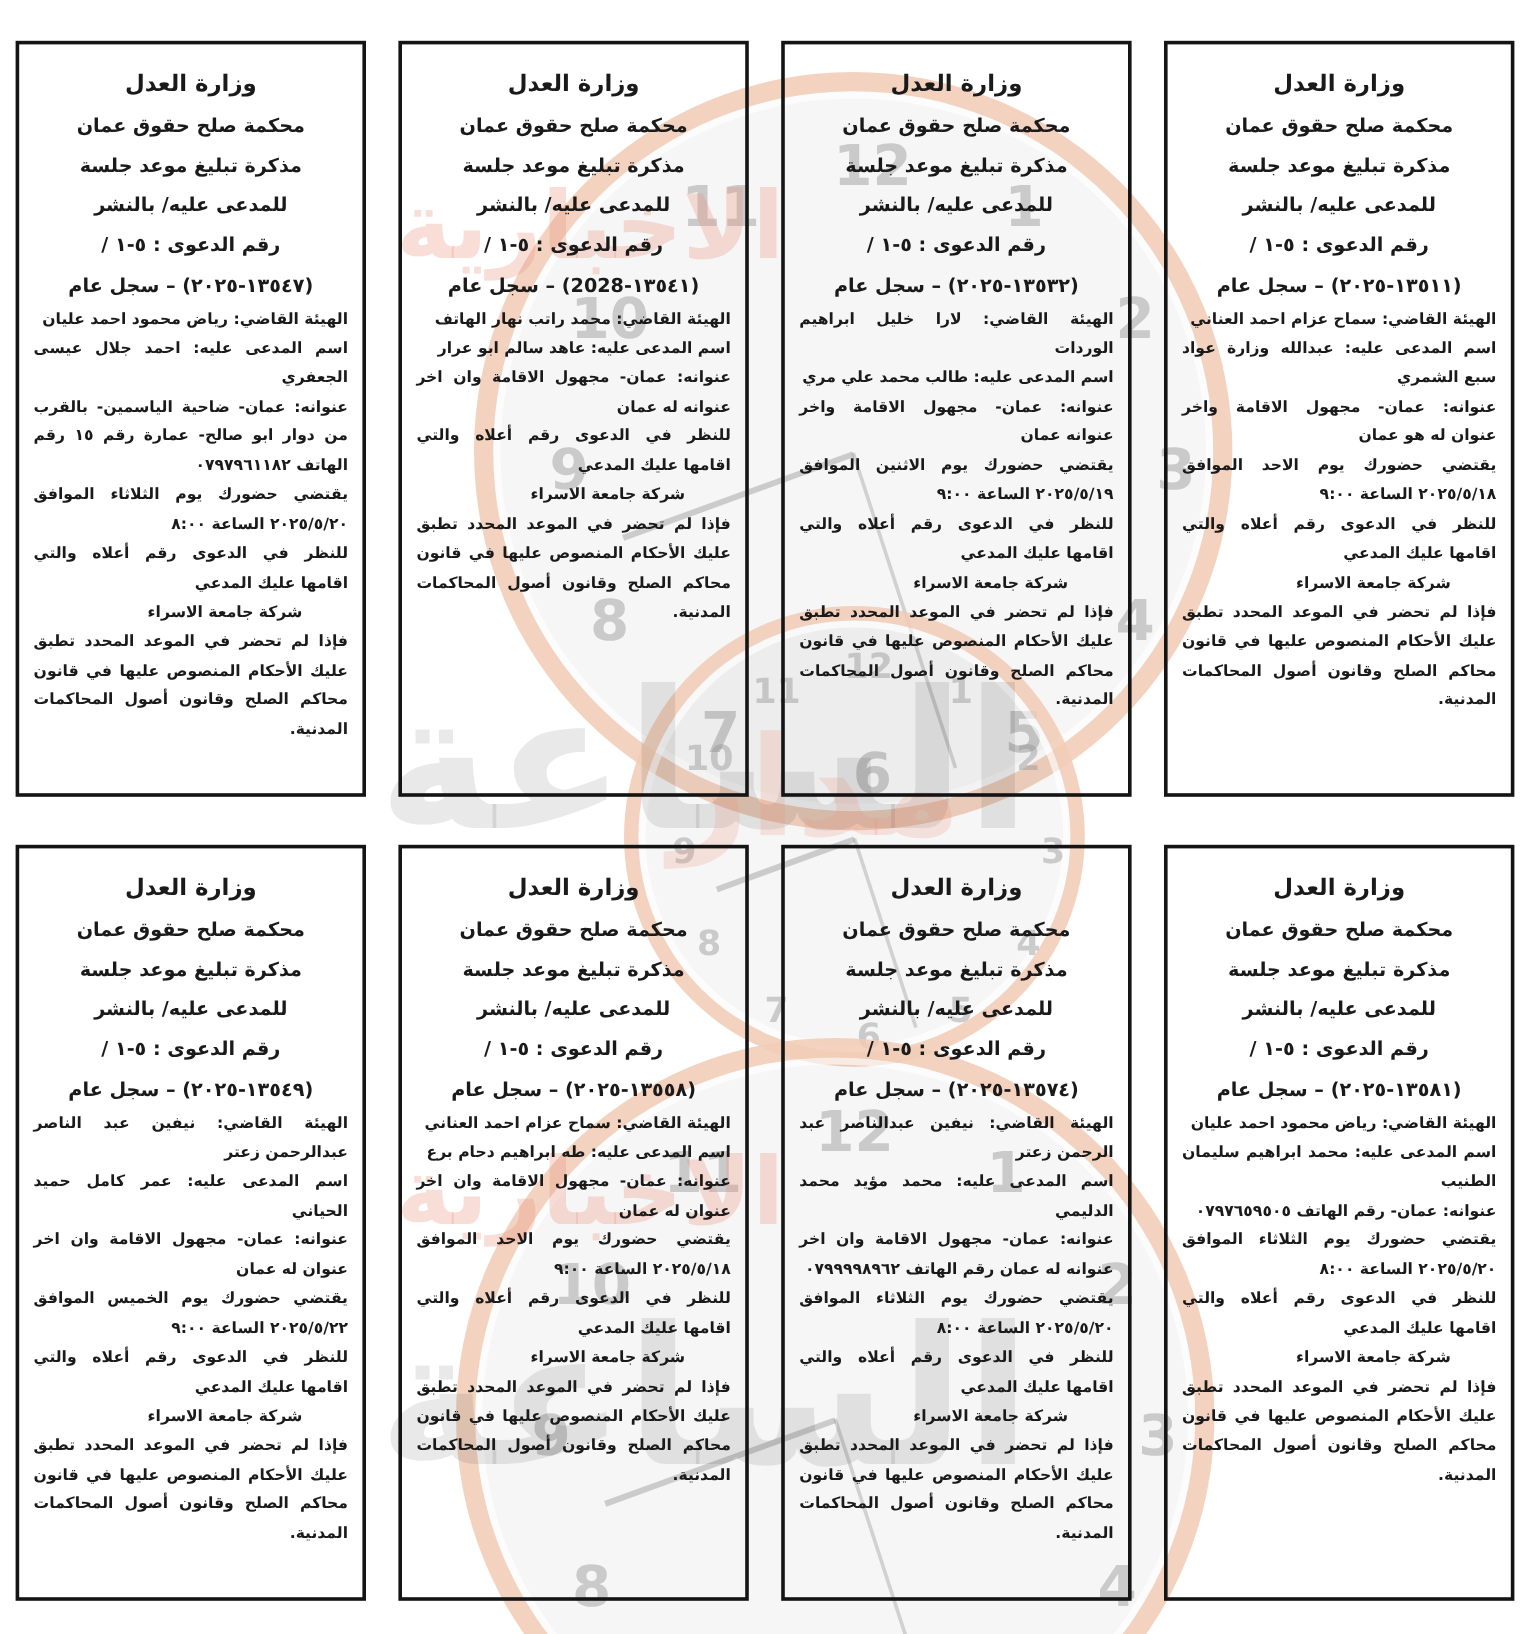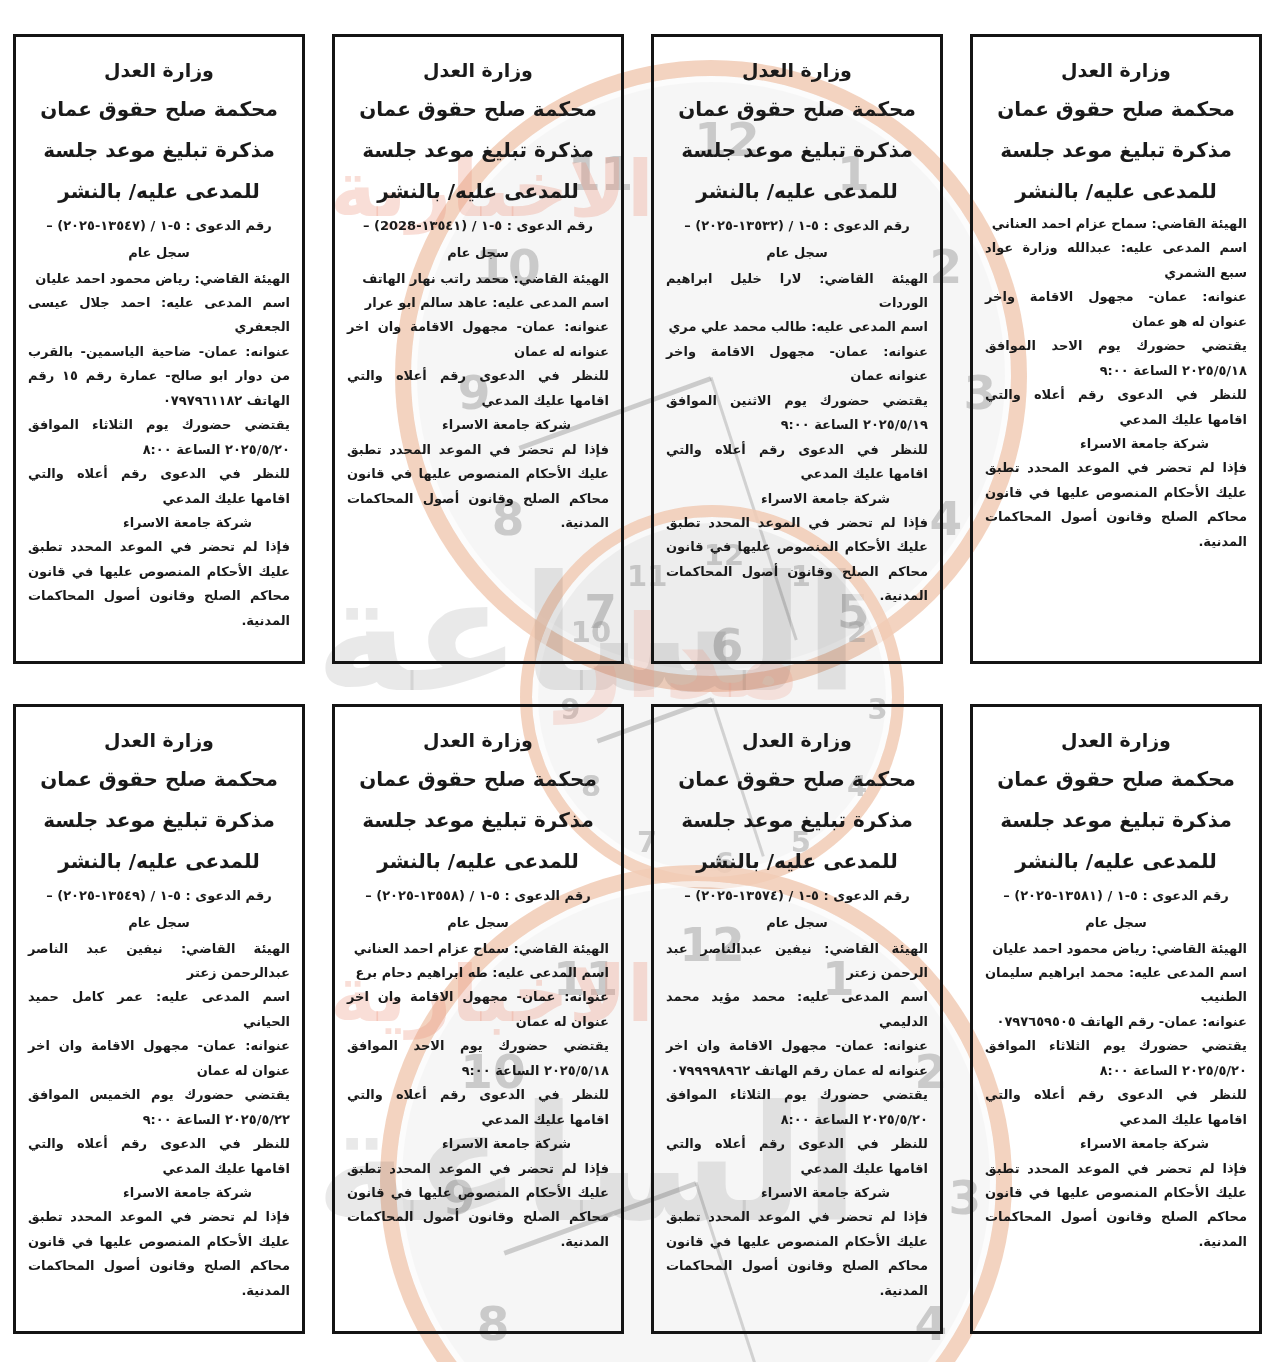--- a/index.html
+++ b/index.html
@@ -57,22 +57,22 @@
     border:3px solid #141414;
     height:630px;
     padding:14px 12px;
     background:transparent;
     overflow:hidden;
   }
   .notice h2,.notice h3{
     margin:0;text-align:center;font-weight:bold;
   }
   .notice h2{font-size:19px;line-height:2.0;}
-  .notice h3{font-size:20px;line-height:2.05;}
-  .notice h3.case{font-size:13px;line-height:2.1;}
+  .notice h3{font-size:16px;line-height:2.05;}
+  .notice h3.case{font-size:16px;line-height:2.1;}
   .notice p{
     margin:0;font-size:13px;font-weight:bold;line-height:1.88;
     text-align:justify;
   }
   .notice p.plaintiff{text-align:right;padding-right:38px;}
 </style>
 </head>
 <body>
 
 <div class="watermark">
@@ -121,20 +121,21 @@
   <div class="brand ikhb2">الاخبارية</div>
   <div class="brand saa2">الساعة</div>
 </div>
 
 <section class="grid" id="grid">
   <article class="notice">
     <h2>وزارة العدل</h2>
     <h3>محكمة صلح حقوق عمان</h3>
     <h3>مذكرة تبليغ موعد جلسة</h3>
     <h3>للمدعى عليه/ بالنشر</h3>
+    <h3 class="case">رقم الدعوى : ٥-١ / (١٣٥١١-٢٠٢٥) – سجل عام</h3>
     <p>الهيئة القاضي: سماح عزام احمد العناني</p>
     <p>اسم المدعى عليه: عبدالله وزارة عواد سبع الشمري</p>
     <p>عنوانه: عمان- مجهول الاقامة واخر عنوان له هو عمان</p>
     <p>يقتضي حضورك يوم الاحد الموافق ٢٠٢٥/٥/١٨  الساعة ٩:٠٠</p>
     <p>للنظر في الدعوى رقم أعلاه والتي اقامها عليك المدعي</p>
     <p class="plaintiff">شركة جامعة الاسراء</p>
     <p>فإذا لم تحضر في الموعد المحدد تطبق عليك الأحكام المنصوص عليها في قانون محاكم الصلح وقانون أصول المحاكمات المدنية.</p>
   </article>
 
   <article class="notice">

